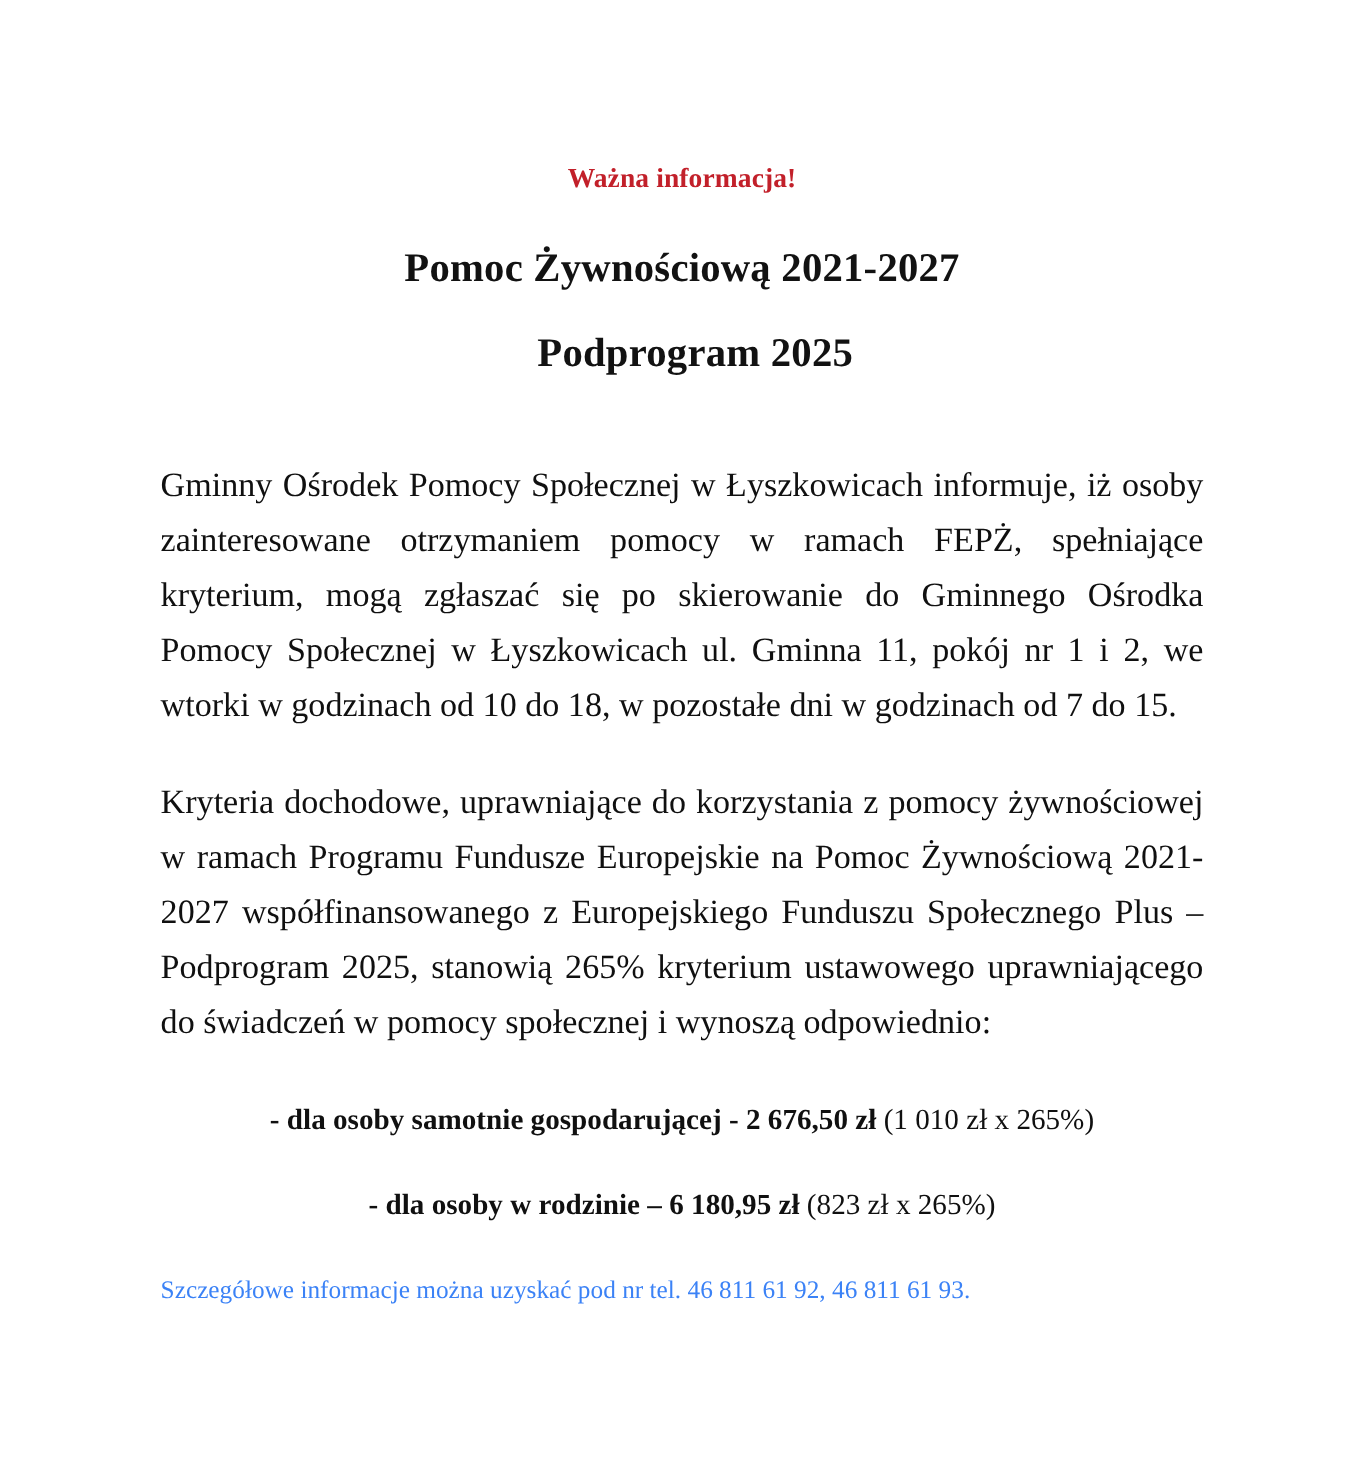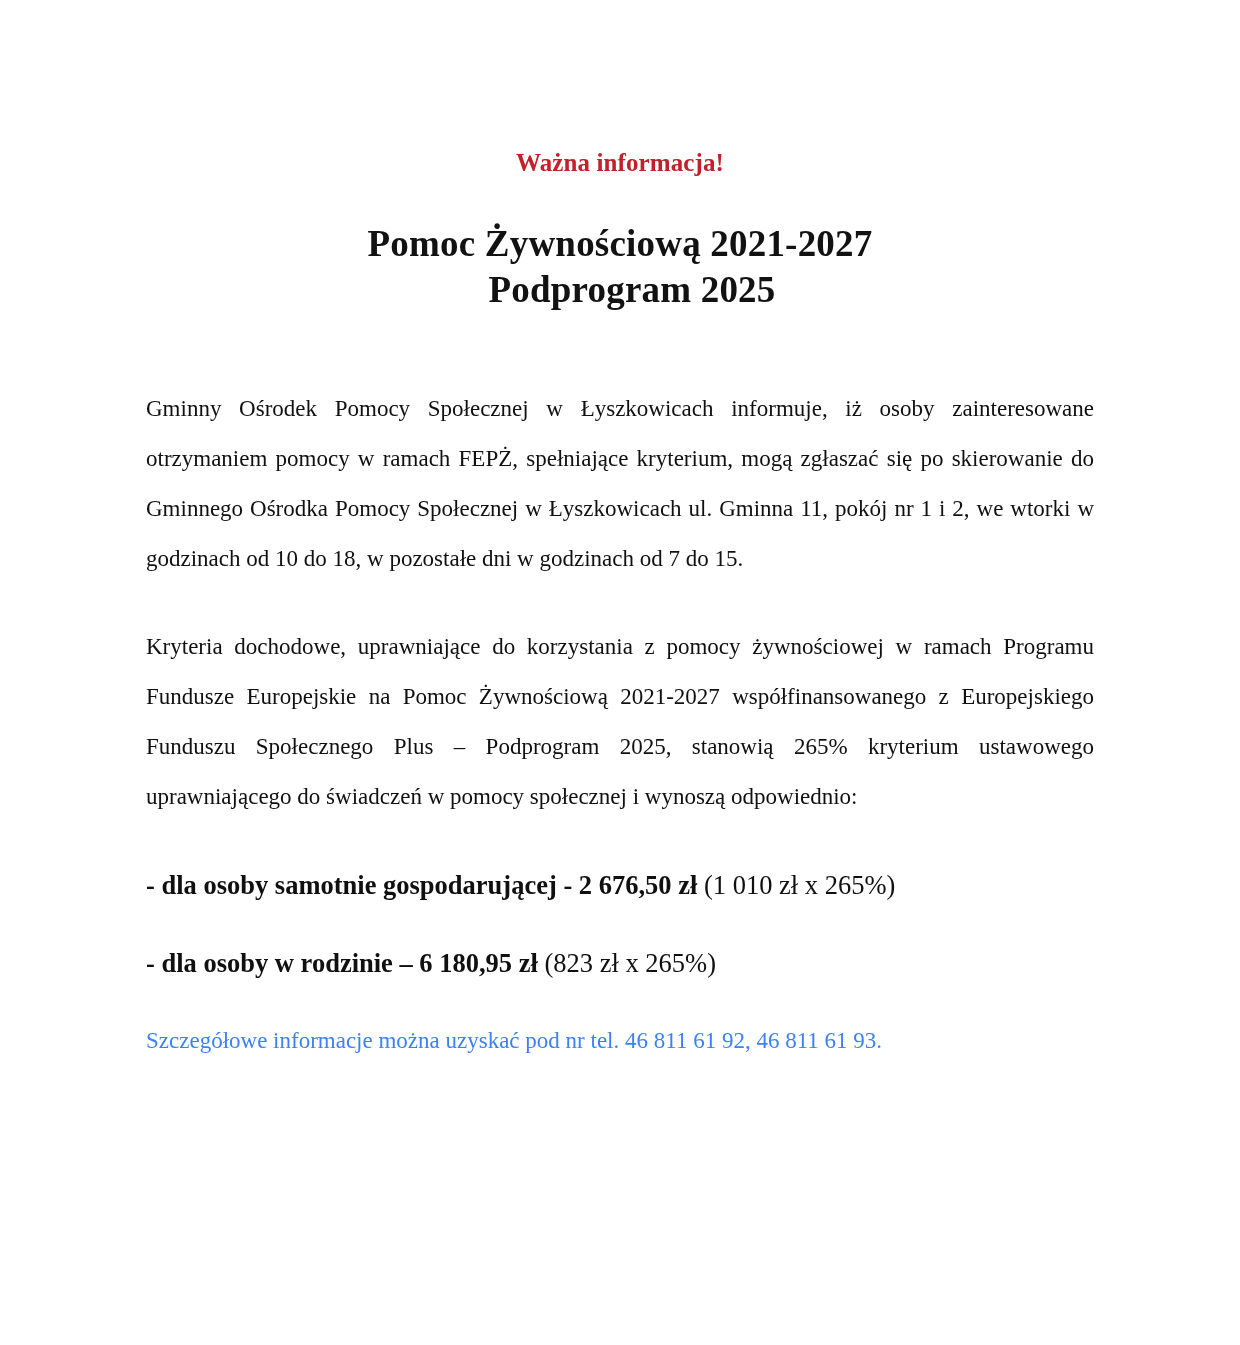--- a/index.html
+++ b/index.html
@@ -47,49 +47,50 @@
     line-height: 1.25;
     margin: 0;
     letter-spacing: 0.2px;
   }
 
   .doc-title.title-main {
     margin-top: 43px;
   }
 
   .doc-title.title-sub {
+    margin-top: 32px;
     padding-left: 24px;
   }
 
   
   .body-block {
     margin: 0 auto;
     width: 948px;
     padding-top: 70px;
   }
 
   p.para {
-    font-size: 23px;
+    font-size: 31px;
     line-height: 50px;
     margin: 0 0 26px 0;
     text-align: justify;
     text-justify: inter-word;
     color: #101010;
     hyphens: none;
   }
 
   p.para.last-of-group {
     margin-bottom: 38px;
   }
 
   p.criteria-line {
     font-size: 26.5px;
     line-height: 50px;
     margin: 0 0 28px 0;
-    text-align: left;
+    text-align: center;
     color: #101010;
   }
 
   p.criteria-line .amount-bold {
     font-weight: bold;
   }
 
   p.contact-line {
     font-size: 23px;
     line-height: 50px;

